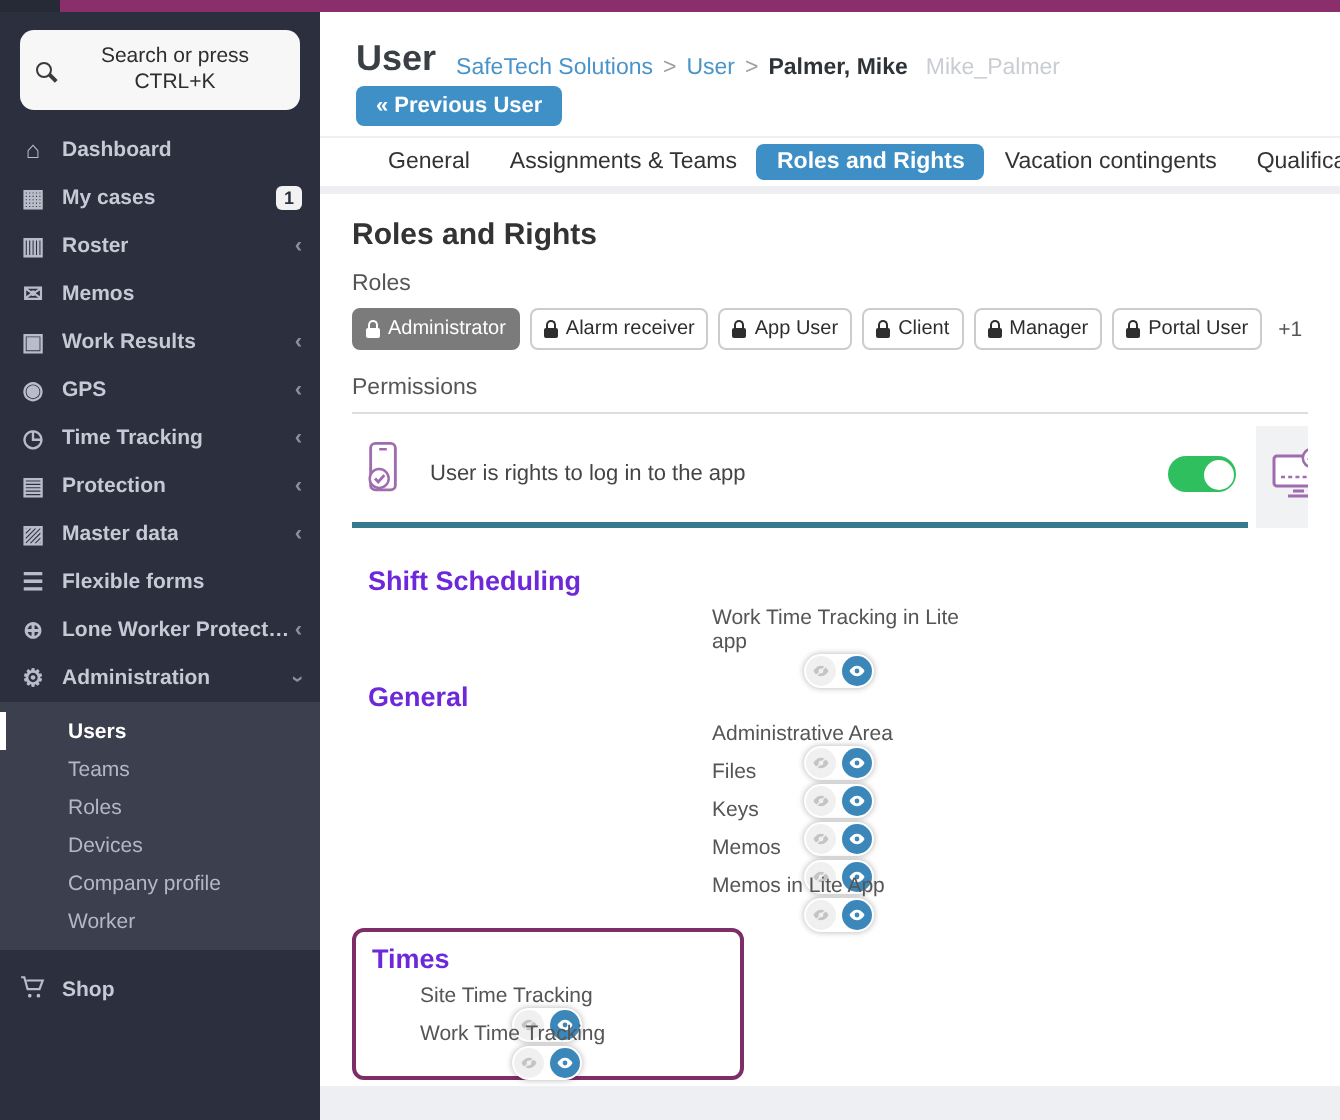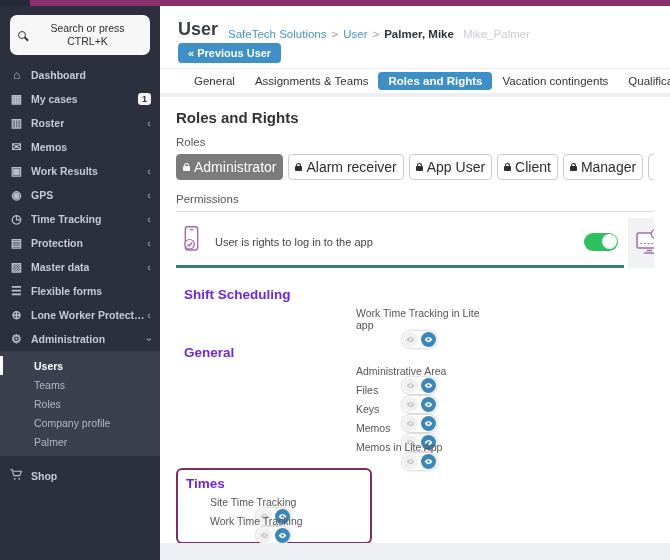--- a/index.html
+++ b/index.html
@@ -81,21 +81,21 @@
   .content {
     position: absolute; left: 160px; top: 97px; width: 510px; height: 446px;
     background: #ffffff; padding: 10px 16px; overflow: hidden; z-index: 3;
   }
   .content-heading { font-size: 15px; font-weight: 700; color: #333; margin: 2px 0 10px; }
   .field-label { font-size: 11.5px; color: #555; margin-bottom: 6px; }
 
   .roles-row { display: flex; align-items: center; gap: 5px; white-space: nowrap; overflow: hidden; }
   .role-btn {
     display: flex; align-items: center; gap: 4px; border: 1px solid #ccc; background: #fff;
-    border-radius: 4px; padding: 4px 6px; font-size: 14px; color: #2e2e2e; cursor: pointer;
+    border-radius: 4px; padding: 4px 6px; font-size: 10px; color: #2e2e2e; cursor: pointer;
     font-family: inherit; flex: 0 0 auto;
   }
   .role-btn.active { background: #7b7b7b; border-color: #7b7b7b; color: #fff; }
   .lock { position: relative; width: 7px; height: 5px; background: currentColor; border-radius: 1px; margin-top: 3px; flex: 0 0 auto; }
   .lock::before { content: ""; position: absolute; top: -3.5px; left: 1px; width: 3px; height: 3.2px; border: 1.2px solid currentColor; border-bottom: none; border-radius: 3px 3px 0 0; }
   .roles-overflow { font-size: 10.5px; color: #555; margin-left: 3px; }
 
   .permissions-label { margin-top: 13px; padding-bottom: 6px; border-bottom: 1px solid #ddd; }
   .perm-cards { display: flex; align-items: stretch; }
   .perm-card {
@@ -224,24 +224,27 @@
       <div class="submenu-item active">
     <span class="submenu-label">Users</span>
   </div>
       <div class="submenu-item">
     <span class="submenu-label">Teams</span>
   </div>
       <div class="submenu-item">
     <span class="submenu-label">Roles</span>
   </div>
       <div class="submenu-item">
+    <span class="submenu-label">Devices</span>
+  </div>
+      <div class="submenu-item">
     <span class="submenu-label">Company profile</span>
   </div>
       <div class="submenu-item">
-    <span class="submenu-label">Palmer</span>
+    <span class="submenu-label">Worker</span>
   </div>
     </div>
   <div class="nav-item shop-item">
     <span class="nav-glyph">
       <svg class="cart-svg" viewBox="0 0 24 24" fill="none" stroke="#b9bdc9" stroke-width="2">
         <path d="M1 3h3l3 11h11l3-8H6"></path>
         <circle cx="9" cy="20" r="1.7" fill="#b9bdc9" stroke="none"></circle>
         <circle cx="17" cy="20" r="1.7" fill="#b9bdc9" stroke="none"></circle>
       </svg>
     </span>

